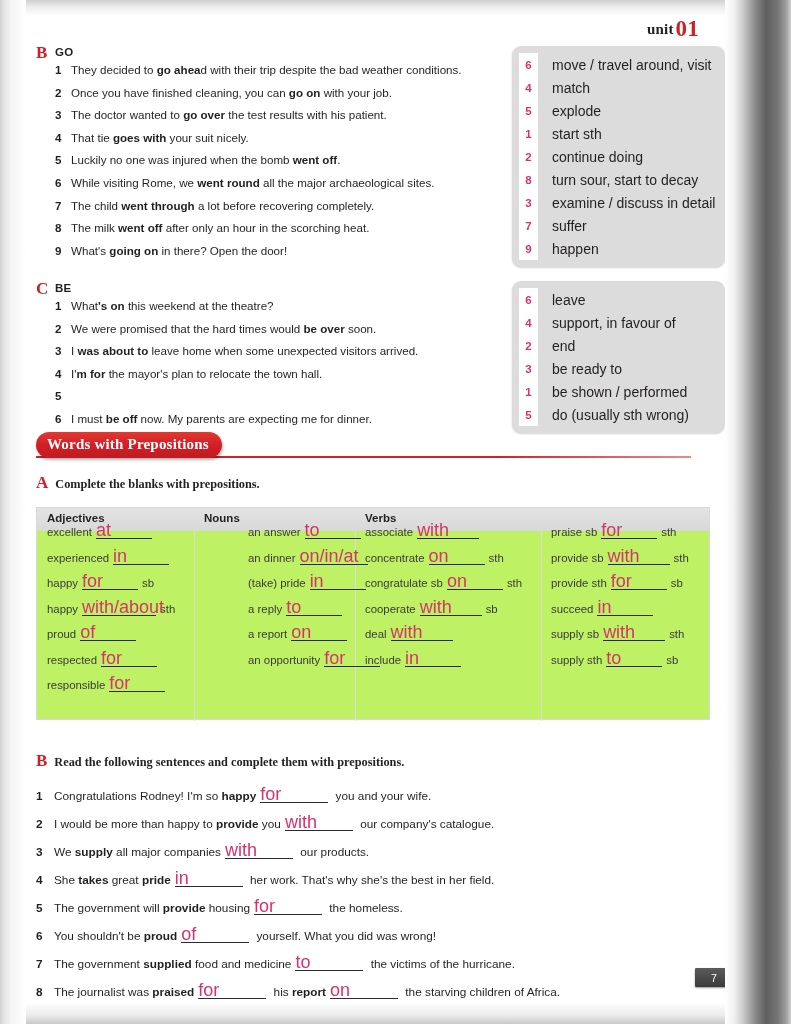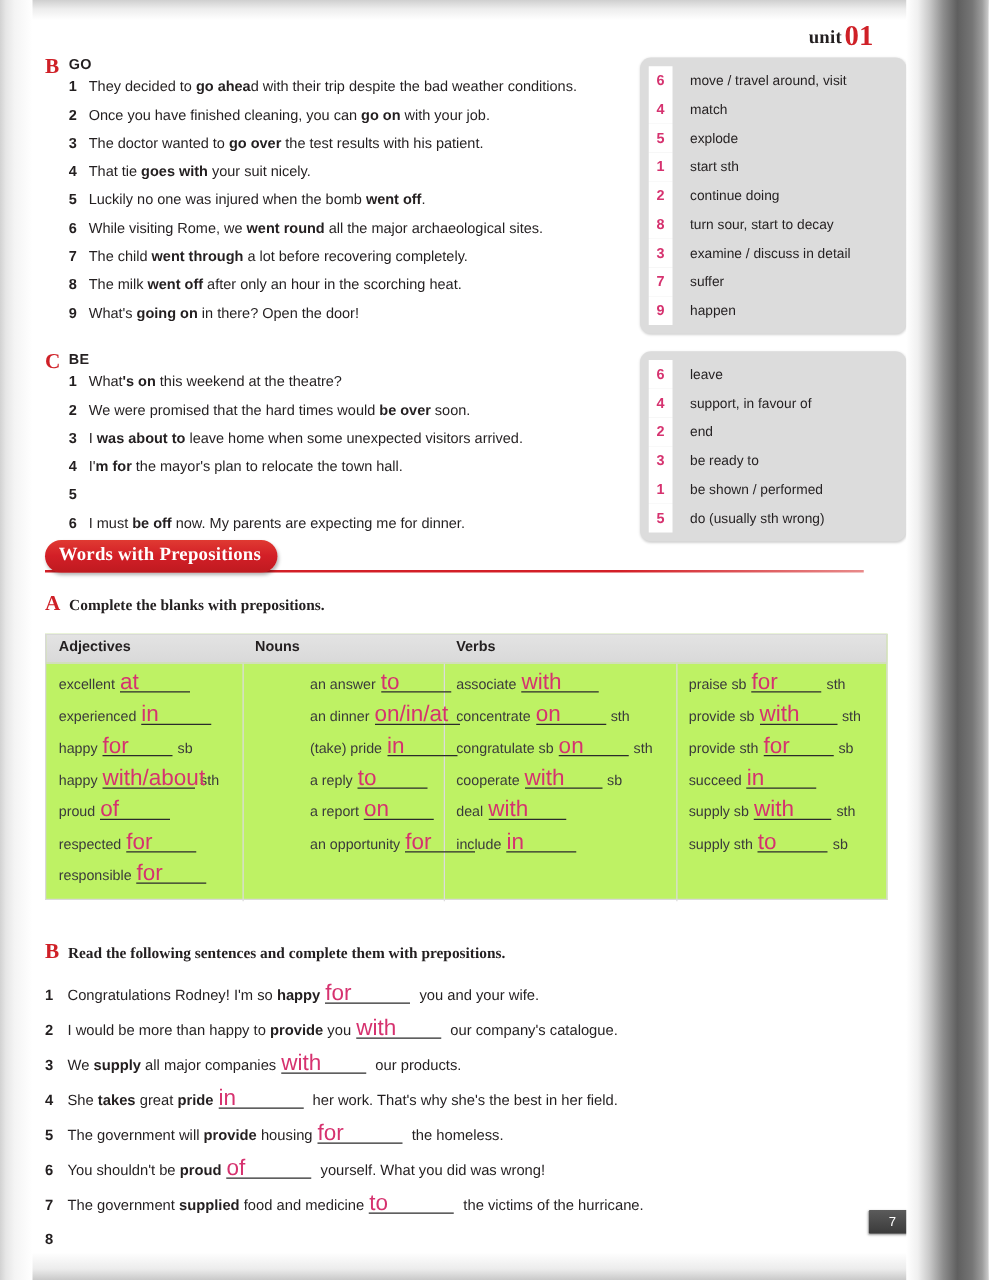--- a/index.html
+++ b/index.html
@@ -77,21 +77,21 @@
     padding:7px 10px 7px 7px;
   }
   .keyrow{display:flex;align-items:center;height:23px;}
   .keyrow .kn{
     width:19px;flex:0 0 19px;height:23px;
     background:#ffffff;color:#d6326f;
     font-size:11.5px;font-weight:bold;
     display:flex;align-items:center;justify-content:center;
   }
   .keyrow .kt{
-    margin-left:14px;font-size:11px;color:#231f20;white-space:nowrap;
+    margin-left:14px;font-size:14px;color:#231f20;white-space:nowrap;
   }
 
   
   .banner-wrap{position:absolute;left:36px;top:432px;width:655px;height:30px;}
   .banner{
     display:inline-block;
     background:linear-gradient(to bottom,#e03a32 0%,#d31f27 48%,#bf1a20 100%);
     color:#fff;font-family:"Liberation Serif", serif;font-weight:bold;
     font-size:15px;padding:4px 13px 5px 11px;border-radius:13px;
     box-shadow:1px 2px 3px rgba(0,0,0,.3);
@@ -122,21 +122,21 @@
   }
   .ptable .hdr{
     position:absolute;left:0;top:0;width:100%;height:23px;
     background:linear-gradient(to bottom,#e3e3e3,#d9d9d9);
     border-bottom:1px solid #d8d8d8;box-sizing:border-box;
   }
   .ptable .hdr span{
     position:absolute;top:4px;font-size:11.5px;font-weight:bold;color:#231f20;
   }
   .vline{position:absolute;top:0;width:1px;height:100%;background:#dcdcdc;}
-  .col{position:absolute;top:23px;bottom:0;padding-top:8px;box-sizing:border-box;}
+  .col{position:absolute;top:8px;bottom:0;padding-top:8px;box-sizing:border-box;}
   .prow{
     font-size:11.4px;color:#3a3a3a;height:25.5px;
     display:flex;align-items:baseline;white-space:nowrap;
   }
   .blank{
     position:relative;display:inline-block;
     border-bottom:1px solid #2b2b2b;
     color:#d6326f;font-size:18px;
     margin:0 4px;
     line-height:13px;
@@ -485,20 +485,21 @@
       <div class="bsent">
         <span class="n">6</span>
         <span>You shouldn't be <b>proud</b><span class="blank w3">of</span> yourself. What you did was wrong!</span>
       </div>
       <div class="bsent">
         <span class="n">7</span>
         <span>The government <b>supplied</b> food and medicine<span class="blank w3">to</span> the victims of the hurricane.</span>
       </div>
       <div class="bsent">
         <span class="n">8</span>
+        <span>The journalist was <b>praised</b><span class="blank w3">for</span> his <b>report</b><span class="blank w3">on</span> the starving children of Africa.</span>
       </div>
     </div>
 
   <div class="pagenum">
     <span>7</span>
   </div>
 
   <div class="gutter-left"></div>
   <div class="gutter-right"></div>
   <div class="page-top-shadow"></div>

